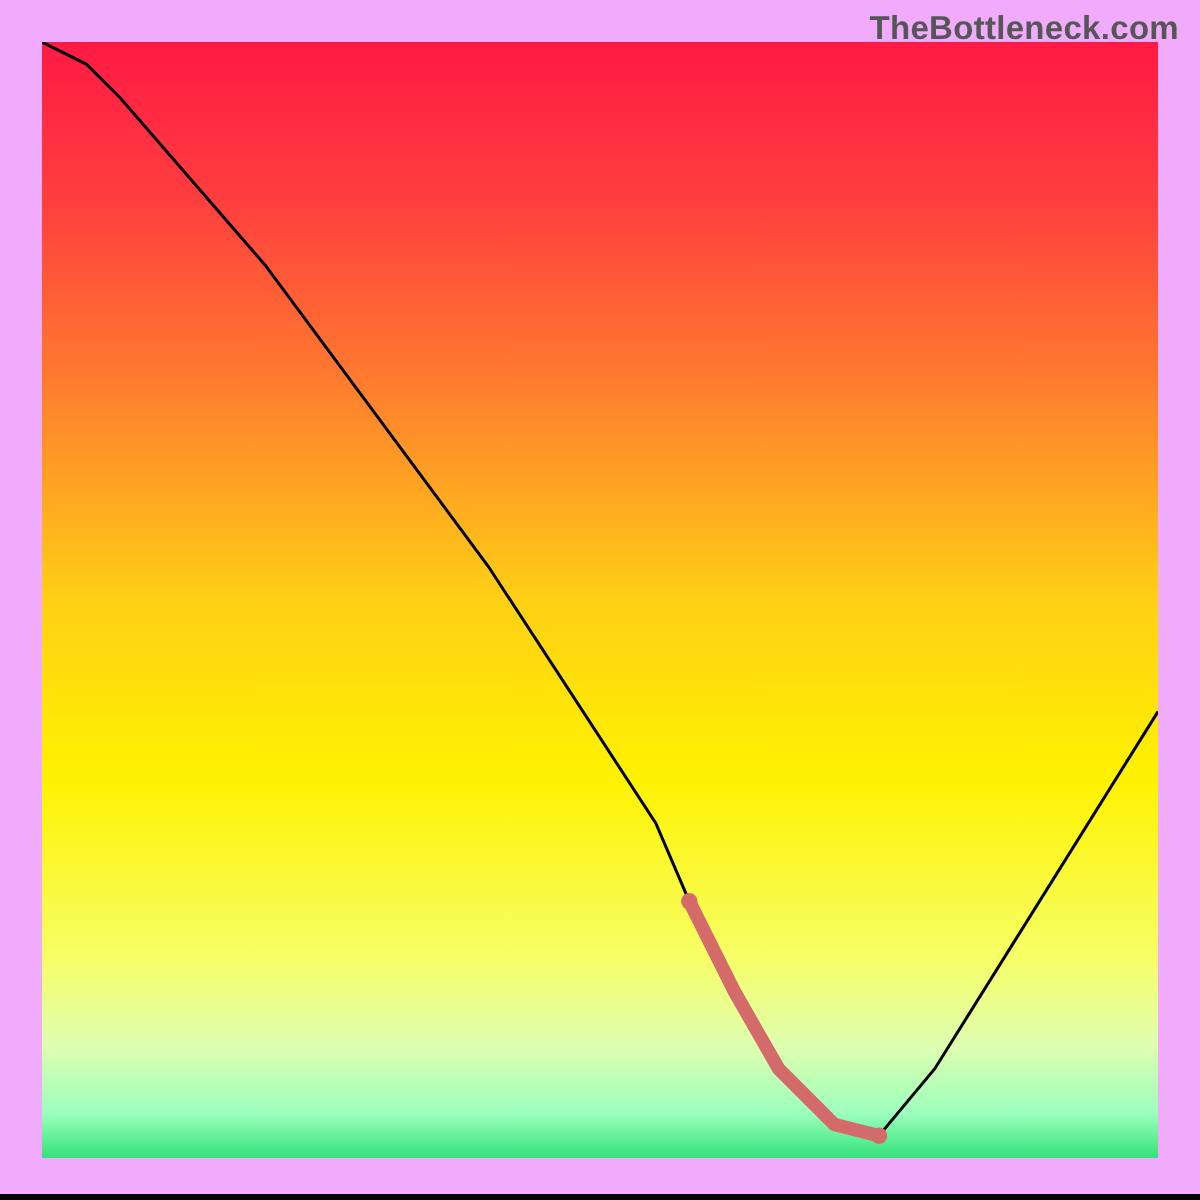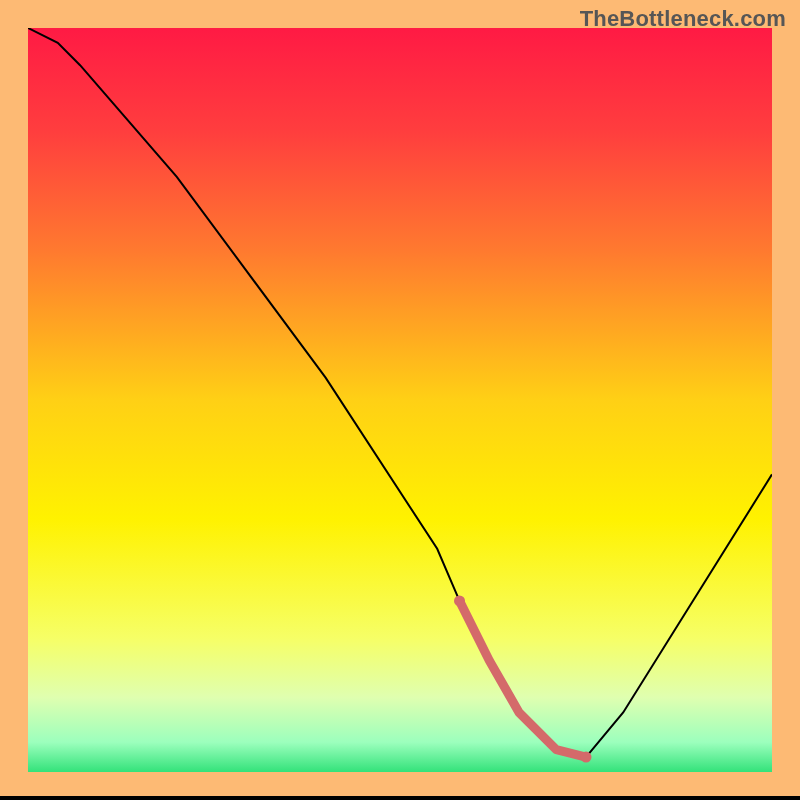--- a/index.html
+++ b/index.html
@@ -1,21 +1,21 @@
 <!DOCTYPE html>
 <html><head>
 <meta charset="utf-8">
 <style>
   * { margin: 0; padding: 0; box-sizing: border-box; }
   html, body { width: 800px; height: 800px; overflow: hidden; background: #000; }
   .container {
     position: relative;
     width: 800px;
     height: 796px;
-    background: #fdba74;
+    background: #f0abfc;
   }
   .watermark {
     position: absolute;
     top: 6px;
     right: 14px;
     font-family: Arial, Helvetica, sans-serif;
     font-size: 22px;
     font-weight: 600;
     color: #565656;
     letter-spacing: 0.2px;

